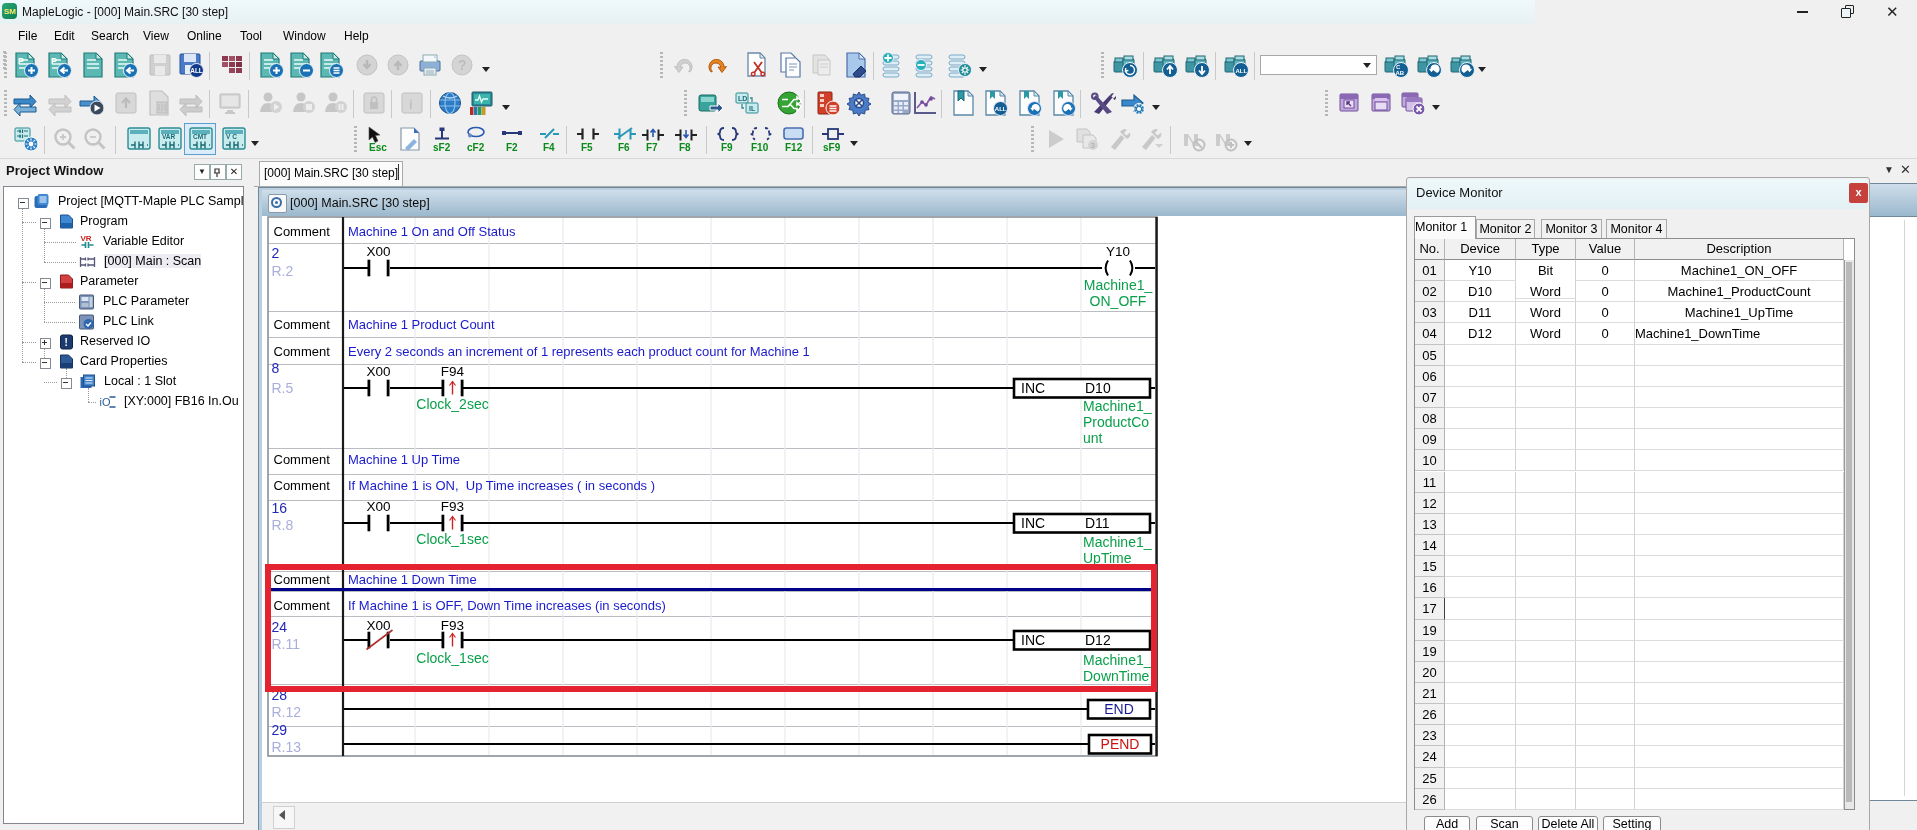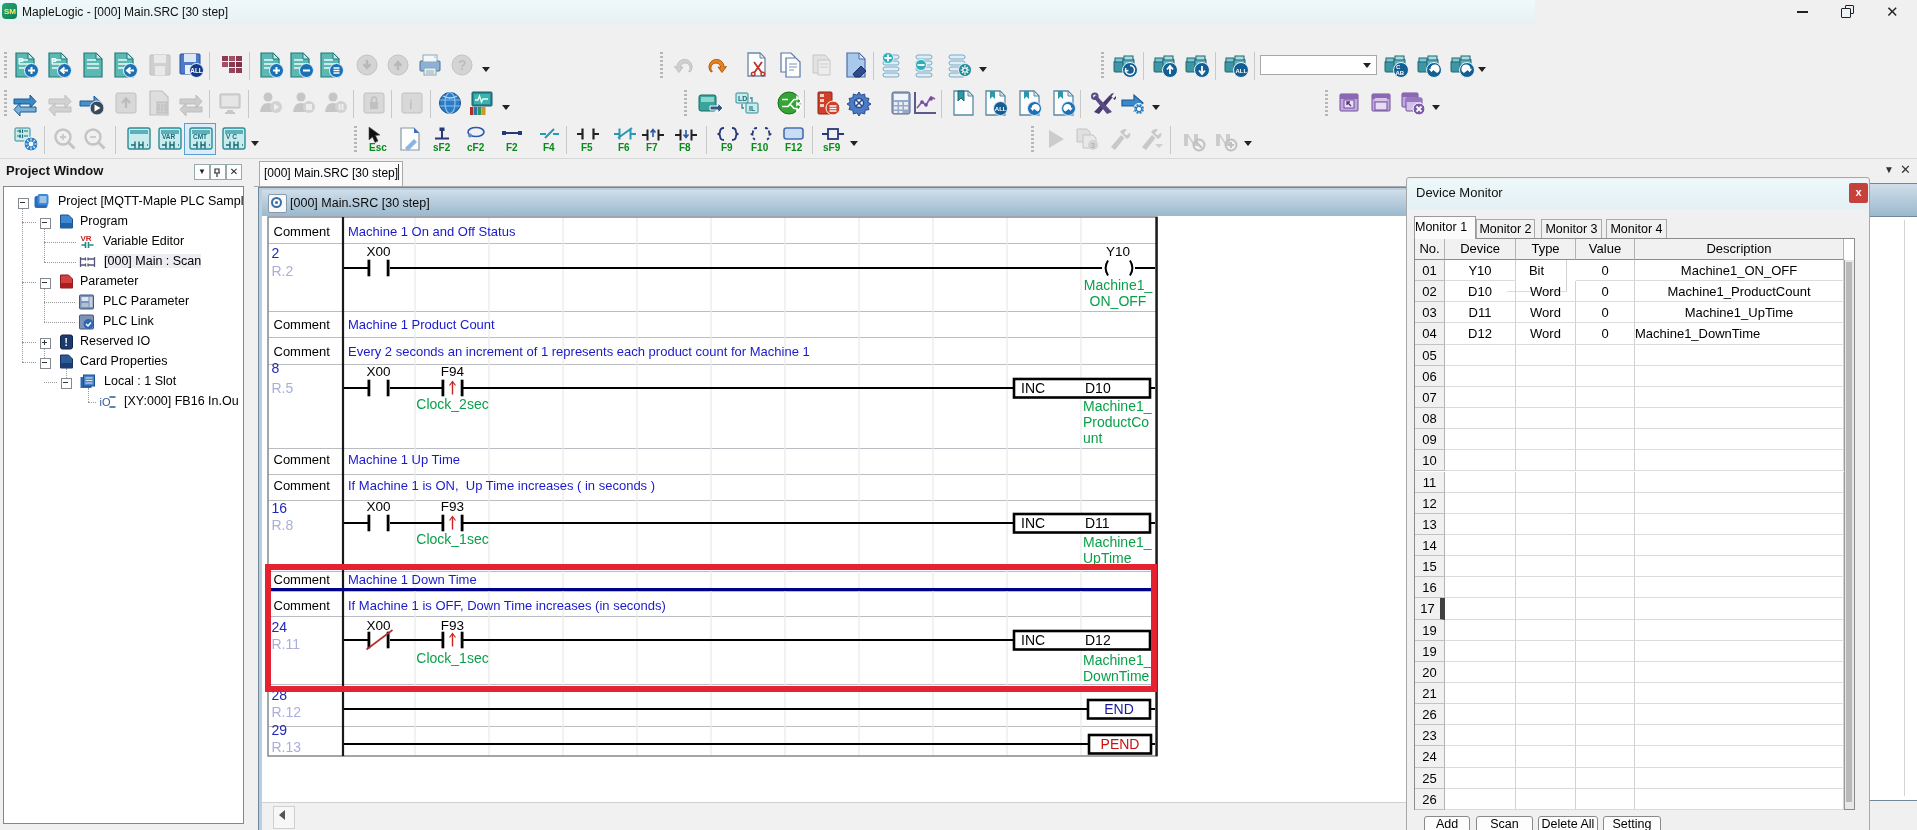--- a/index.html
+++ b/index.html
@@ -13,20 +13,31 @@
 <div class="ab" style="left:0;top:0;width:1535px;height:24px;background:linear-gradient(#eff8fa,#e7f1f4)">
  <div class="ab" style="left:2px;top:3px;width:15px;height:16px;background:linear-gradient(135deg,#2aa876,#0d7d52);border-radius:4px"></div>
  <div class="ab" style="left:4px;top:7px;font-size:8px;color:#ffe96a;font-weight:bold">SM</div>
  <div class="ab" style="left:22px;top:5px;font-size:12px;color:#111">MapleLogic - [000] Main.SRC [30 step]</div>
  <div class="ab" style="left:1797px;top:11px;width:11px;height:1.5px;background:#222"></div>
  <div class="ab" style="left:1845px;top:4.5px;width:7px;height:7px;border:1.3px solid #222;border-radius:1px"></div>
  <div class="ab" style="left:1841px;top:7.5px;width:8px;height:8px;border:1.3px solid #222;border-radius:1px;background:#ecf6f8"></div>
  <div class="ab" style="left:1886px;top:3px;font-size:15px;color:#222">✕</div>
 </div>
 
+<div class="ab" style="left:0;top:24px;width:1917px;height:24px;background:#f0f0f0">
+ <div class="grip" style="left:3px;top:27px;height:18px"></div>
+ <div class="ab" style="left:18px;top:5px;font-size:12px">File</div>
+ <div class="ab" style="left:54px;top:5px;font-size:12px">Edit</div>
+ <div class="ab" style="left:91px;top:5px;font-size:12px">Search</div>
+ <div class="ab" style="left:143px;top:5px;font-size:12px">View</div>
+ <div class="ab" style="left:187px;top:5px;font-size:12px">Online</div>
+ <div class="ab" style="left:240px;top:5px;font-size:12px">Tool</div>
+ <div class="ab" style="left:283px;top:5px;font-size:12px">Window</div>
+ <div class="ab" style="left:344px;top:5px;font-size:12px">Help</div>
+</div>
 
 <div id="tb1" class="ab" style="left:0;top:48px;width:1917px;height:38px">
 <div class="grip" style="left:4px;top:4px;height:28px"></div>
 <svg class="ab" style="left:13px;top:4px" width="26" height="26" viewBox="0 0 26 26">
         <path d="M3 1 h12 l6 6 v18 h-18 z" fill="#5cb8b2" stroke="#1f7b78" stroke-width="1.2"></path>
         <path d="M15 1 l6 6 h-6 z" fill="#c8e8e6" stroke="#1f7b78" stroke-width="1"></path>
         <path d="M6 8 h9 M6 12 h12 M6 16 h12" stroke="#eafaf8" stroke-width="1.6"></path>
         <text x="5" y="12" font-size="9" font-weight="bold" fill="#fff" font-family="Liberation Sans">P</text>
         <circle cx="18.5" cy="18.5" r="7" fill="#1a72b4" stroke="#eef6fa" stroke-width="1"></circle>
         <path d="M15 18.5 h7 M18.5 15 v7" stroke="#fff" stroke-width="2" fill="none"></path>
@@ -862,21 +873,21 @@
 <div class="ab" style="left:7px;top:60px;width:441px;height:572px;background:#fff;border:1px solid #8c8c8c;box-sizing:border-box">
 <div class="ab" style="left:0px;top:0;width:30px;height:21px;background:#f1f1f1;border-right:1px solid #b4b4b4;border-bottom:1px solid #8c8c8c;box-sizing:border-box;font-size:13px;text-align:center;line-height:20px">No.</div>
 <div class="ab" style="left:30px;top:0;width:71px;height:21px;background:#f1f1f1;border-right:1px solid #b4b4b4;border-bottom:1px solid #8c8c8c;box-sizing:border-box;font-size:13px;text-align:center;line-height:20px">Device</div>
 <div class="ab" style="left:101px;top:0;width:60px;height:21px;background:#f1f1f1;border-right:1px solid #b4b4b4;border-bottom:1px solid #8c8c8c;box-sizing:border-box;font-size:13px;text-align:center;line-height:20px">Type</div>
 <div class="ab" style="left:161px;top:0;width:59px;height:21px;background:#f1f1f1;border-right:1px solid #b4b4b4;border-bottom:1px solid #8c8c8c;box-sizing:border-box;font-size:13px;text-align:center;line-height:20px">Value</div>
 <div class="ab" style="left:220px;top:0;width:209px;height:21px;background:#f1f1f1;border-right:1px solid #b4b4b4;border-bottom:1px solid #8c8c8c;box-sizing:border-box;font-size:13px;text-align:center;line-height:20px">Description</div>
 <div class="ab" style="left:429px;top:21px;width:10px;height:549px;background:#e8e8e8;border-left:1px solid #999;box-sizing:border-box"></div>
 <div class="ab" style="left:431px;top:23px;width:6px;height:540px;background:#b9b9b9"></div>
 <div class="ab" style="left:0;top:21.0px;width:30px;height:21.15px;background:#f1f1f1;border-right:1px solid #b4b4b4;border-bottom:1px solid #c2c2c2;box-sizing:border-box;font-size:13px;text-align:center;line-height:21px">01</div>
 <div class="ab" style="left:30px;top:21.0px;width:71px;height:21.15px;border-right:1px solid #d2d2d2;border-bottom:1px solid #dcdcdc;box-sizing:border-box;font-size:13px;text-align:center;line-height:21px">Y10</div>
-<div class="ab" style="left:92px;top:21.0px;width:60px;height:32px;border-right:1px solid #d2d2d2;border-bottom:1px solid #dcdcdc;box-sizing:border-box;font-size:13px;text-align:center;line-height:21px">Bit</div>
+<div class="ab" style="left:101px;top:21.0px;width:60px;height:39px;border-right:1px solid #d2d2d2;border-bottom:1px solid #dcdcdc;box-sizing:border-box;font-size:13px;text-align:center;line-height:21px">Bit</div>
 <div class="ab" style="left:161px;top:21.0px;width:59px;height:21.15px;border-right:1px solid #d2d2d2;border-bottom:1px solid #dcdcdc;box-sizing:border-box;font-size:13px;text-align:center;line-height:21px">0</div>
 <div class="ab" style="left:220px;top:21.0px;width:209px;height:21.15px;border-right:1px solid #d2d2d2;border-bottom:1px solid #dcdcdc;box-sizing:border-box;font-size:13px;text-align:center;line-height:21px">Machine1_ON_OFF</div>
 <div class="ab" style="left:0;top:42.1px;width:30px;height:21.15px;background:#f1f1f1;border-right:1px solid #b4b4b4;border-bottom:1px solid #c2c2c2;box-sizing:border-box;font-size:13px;text-align:center;line-height:21px">02</div>
 <div class="ab" style="left:30px;top:42.1px;width:71px;height:21.15px;border-right:1px solid #d2d2d2;border-bottom:1px solid #dcdcdc;box-sizing:border-box;font-size:13px;text-align:center;line-height:21px">D10</div>
 <div class="ab" style="left:101px;top:42.1px;width:60px;height:21.15px;border-right:1px solid #d2d2d2;border-bottom:1px solid #dcdcdc;box-sizing:border-box;font-size:13px;text-align:center;line-height:21px">Word</div>
 <div class="ab" style="left:161px;top:42.1px;width:59px;height:21.15px;border-right:1px solid #d2d2d2;border-bottom:1px solid #dcdcdc;box-sizing:border-box;font-size:13px;text-align:center;line-height:21px">0</div>
 <div class="ab" style="left:220px;top:42.1px;width:209px;height:21.15px;border-right:1px solid #d2d2d2;border-bottom:1px solid #dcdcdc;box-sizing:border-box;font-size:13px;text-align:center;line-height:21px">Machine1_ProductCount</div>
 <div class="ab" style="left:0;top:63.3px;width:30px;height:21.15px;background:#f1f1f1;border-right:1px solid #b4b4b4;border-bottom:1px solid #c2c2c2;box-sizing:border-box;font-size:13px;text-align:center;line-height:21px">03</div>
 <div class="ab" style="left:30px;top:63.3px;width:71px;height:21.15px;border-right:1px solid #d2d2d2;border-bottom:1px solid #dcdcdc;box-sizing:border-box;font-size:13px;text-align:center;line-height:21px">D11</div>
 <div class="ab" style="left:101px;top:63.3px;width:60px;height:21.15px;border-right:1px solid #d2d2d2;border-bottom:1px solid #dcdcdc;box-sizing:border-box;font-size:13px;text-align:center;line-height:21px">Word</div>
@@ -940,21 +951,21 @@
 <div class="ab" style="left:0;top:317.1px;width:30px;height:21.15px;background:#f1f1f1;border-right:1px solid #b4b4b4;border-bottom:1px solid #c2c2c2;box-sizing:border-box;font-size:13px;text-align:center;line-height:21px">15</div>
 <div class="ab" style="left:30px;top:317.1px;width:71px;height:21.15px;border-right:1px solid #d2d2d2;border-bottom:1px solid #dcdcdc;box-sizing:border-box;font-size:13px;text-align:center;line-height:21px"></div>
 <div class="ab" style="left:101px;top:317.1px;width:60px;height:21.15px;border-right:1px solid #d2d2d2;border-bottom:1px solid #dcdcdc;box-sizing:border-box;font-size:13px;text-align:center;line-height:21px"></div>
 <div class="ab" style="left:161px;top:317.1px;width:59px;height:21.15px;border-right:1px solid #d2d2d2;border-bottom:1px solid #dcdcdc;box-sizing:border-box;font-size:13px;text-align:center;line-height:21px"></div>
 <div class="ab" style="left:220px;top:317.1px;width:209px;height:21.15px;border-right:1px solid #d2d2d2;border-bottom:1px solid #dcdcdc;box-sizing:border-box;font-size:13px;text-align:center;line-height:21px"></div>
 <div class="ab" style="left:0;top:338.2px;width:30px;height:21.15px;background:#f1f1f1;border-right:1px solid #b4b4b4;border-bottom:1px solid #c2c2c2;box-sizing:border-box;font-size:13px;text-align:center;line-height:21px">16</div>
 <div class="ab" style="left:30px;top:338.2px;width:71px;height:21.15px;border-right:1px solid #d2d2d2;border-bottom:1px solid #dcdcdc;box-sizing:border-box;font-size:13px;text-align:center;line-height:21px"></div>
 <div class="ab" style="left:101px;top:338.2px;width:60px;height:21.15px;border-right:1px solid #d2d2d2;border-bottom:1px solid #dcdcdc;box-sizing:border-box;font-size:13px;text-align:center;line-height:21px"></div>
 <div class="ab" style="left:161px;top:338.2px;width:59px;height:21.15px;border-right:1px solid #d2d2d2;border-bottom:1px solid #dcdcdc;box-sizing:border-box;font-size:13px;text-align:center;line-height:21px"></div>
 <div class="ab" style="left:220px;top:338.2px;width:209px;height:21.15px;border-right:1px solid #d2d2d2;border-bottom:1px solid #dcdcdc;box-sizing:border-box;font-size:13px;text-align:center;line-height:21px"></div>
-<div class="ab" style="left:0;top:359.4px;width:30px;height:21.15px;background:#f1f1f1;border-right:5px solid #404040;border-bottom:1px solid #c2c2c2;box-sizing:border-box;font-size:13px;text-align:center;line-height:21px">17</div>
+<div class="ab" style="left:0;top:359.4px;width:30px;height:21.15px;background:#f1f1f1;border-right:1px solid #404040;border-bottom:1px solid #c2c2c2;box-sizing:border-box;font-size:13px;text-align:center;line-height:21px">17</div>
 <div class="ab" style="left:30px;top:359.4px;width:71px;height:21.15px;border-right:1px solid #d2d2d2;border-bottom:1px solid #dcdcdc;box-sizing:border-box;font-size:13px;text-align:center;line-height:21px"></div>
 <div class="ab" style="left:101px;top:359.4px;width:60px;height:21.15px;border-right:1px solid #d2d2d2;border-bottom:1px solid #dcdcdc;box-sizing:border-box;font-size:13px;text-align:center;line-height:21px"></div>
 <div class="ab" style="left:161px;top:359.4px;width:59px;height:21.15px;border-right:1px solid #d2d2d2;border-bottom:1px solid #dcdcdc;box-sizing:border-box;font-size:13px;text-align:center;line-height:21px"></div>
 <div class="ab" style="left:220px;top:359.4px;width:209px;height:21.15px;border-right:1px solid #d2d2d2;border-bottom:1px solid #dcdcdc;box-sizing:border-box;font-size:13px;text-align:center;line-height:21px"></div>
 <div class="ab" style="left:0;top:380.5px;width:30px;height:21.15px;background:#f1f1f1;border-right:1px solid #b4b4b4;border-bottom:1px solid #c2c2c2;box-sizing:border-box;font-size:13px;text-align:center;line-height:21px">19</div>
 <div class="ab" style="left:30px;top:380.5px;width:71px;height:21.15px;border-right:1px solid #d2d2d2;border-bottom:1px solid #dcdcdc;box-sizing:border-box;font-size:13px;text-align:center;line-height:21px"></div>
 <div class="ab" style="left:101px;top:380.5px;width:60px;height:21.15px;border-right:1px solid #d2d2d2;border-bottom:1px solid #dcdcdc;box-sizing:border-box;font-size:13px;text-align:center;line-height:21px"></div>
 <div class="ab" style="left:161px;top:380.5px;width:59px;height:21.15px;border-right:1px solid #d2d2d2;border-bottom:1px solid #dcdcdc;box-sizing:border-box;font-size:13px;text-align:center;line-height:21px"></div>
 <div class="ab" style="left:220px;top:380.5px;width:209px;height:21.15px;border-right:1px solid #d2d2d2;border-bottom:1px solid #dcdcdc;box-sizing:border-box;font-size:13px;text-align:center;line-height:21px"></div>
 <div class="ab" style="left:0;top:401.7px;width:30px;height:21.15px;background:#f1f1f1;border-right:1px solid #b4b4b4;border-bottom:1px solid #c2c2c2;box-sizing:border-box;font-size:13px;text-align:center;line-height:21px">19</div>

